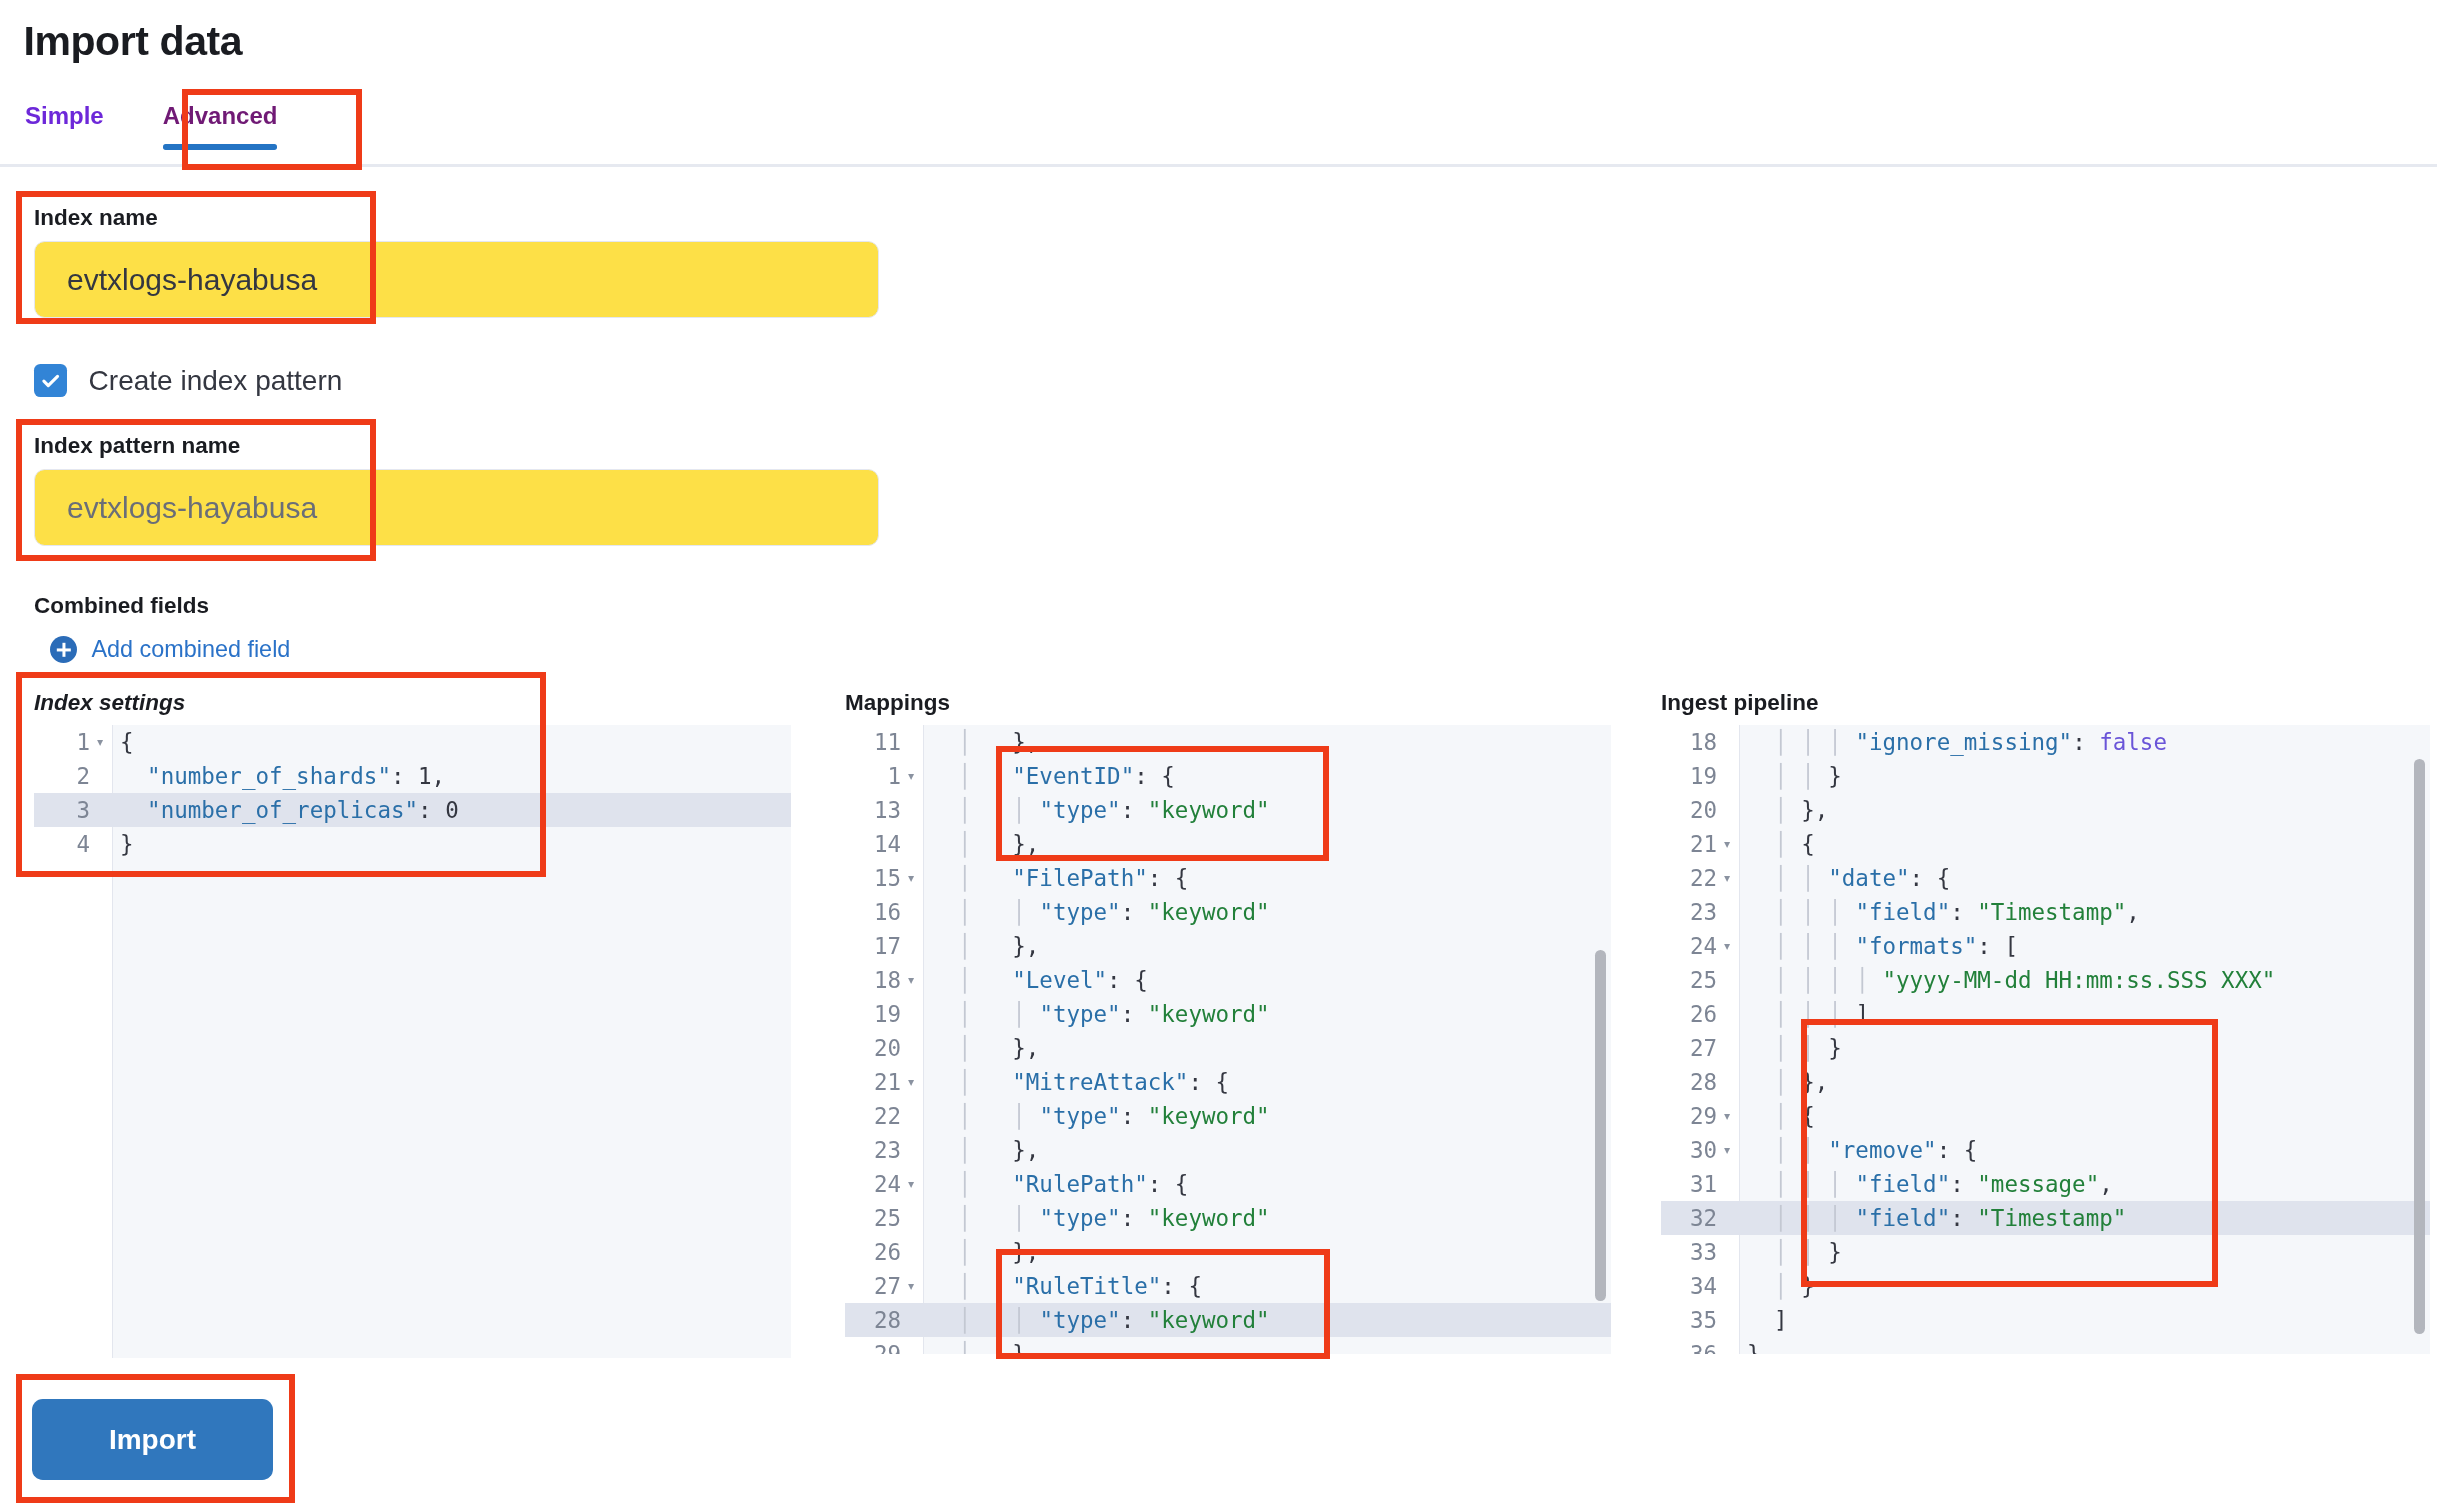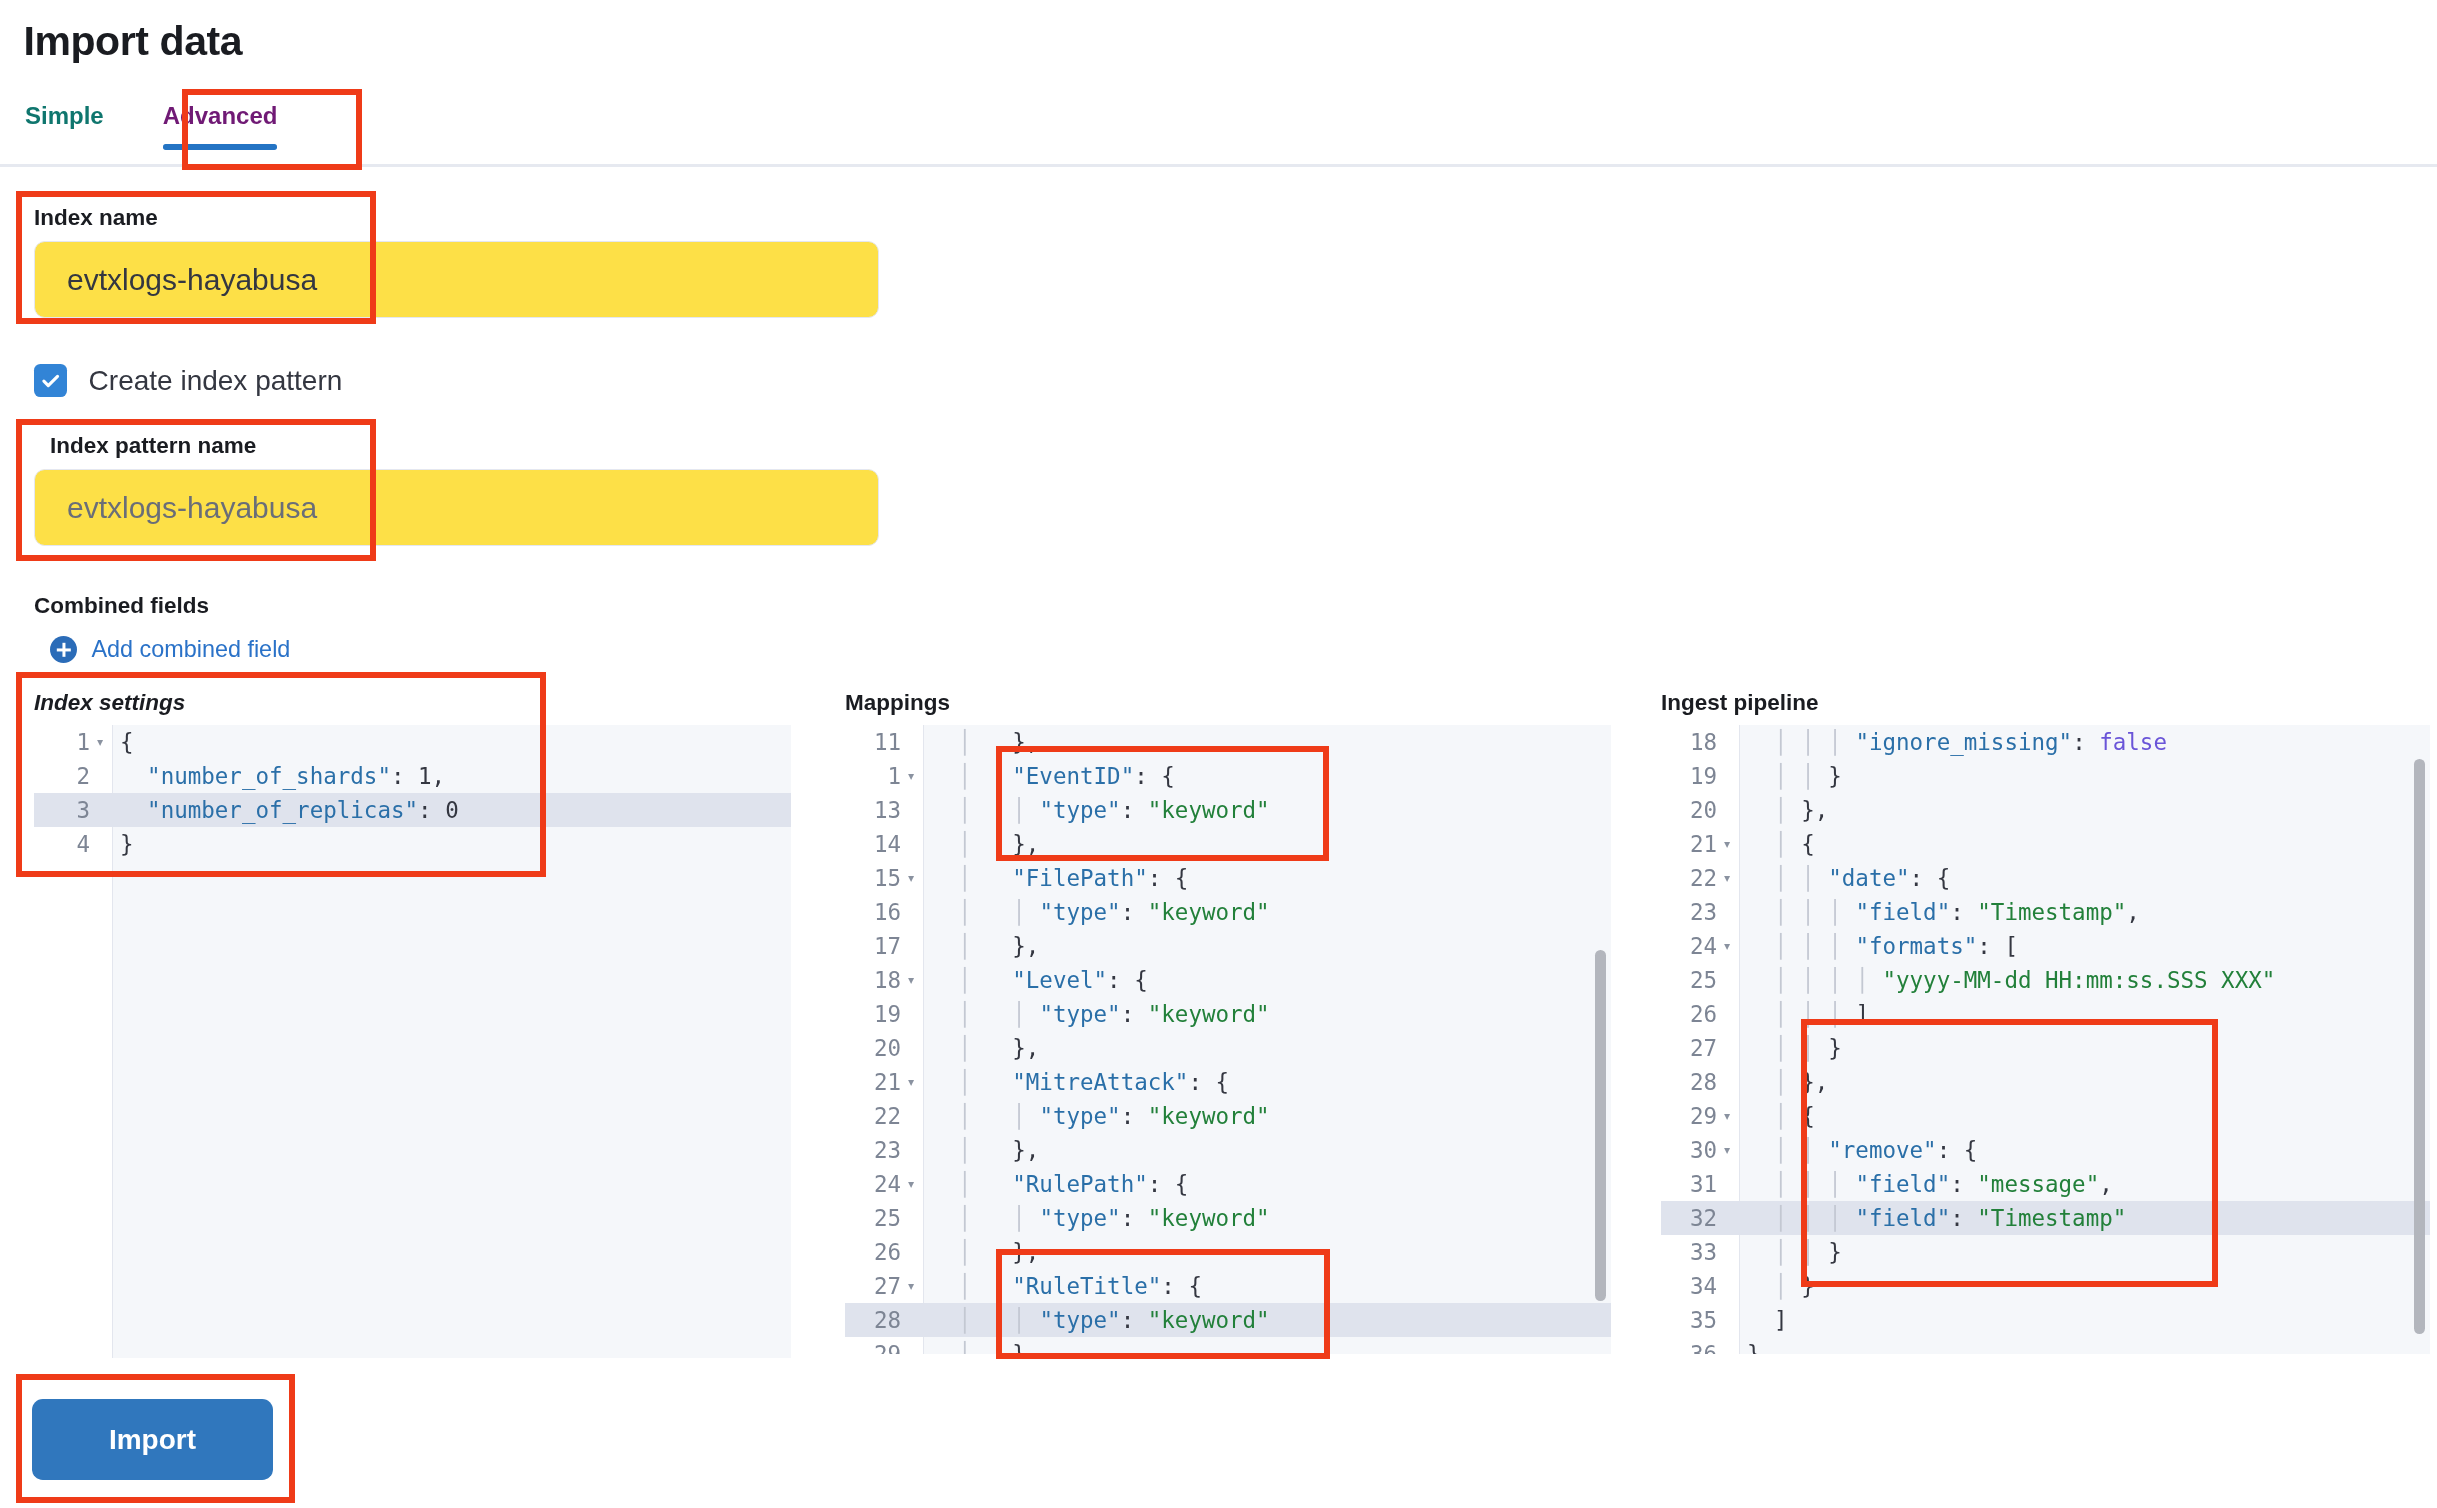--- a/index.html
+++ b/index.html
@@ -15,21 +15,21 @@
   
   .page-title {
     position: absolute; left: 23.4px; top: 18px;
     font-size: 41px; font-weight: 700; color: #1a1c21;
     letter-spacing: -0.4px;
   }
 
   
   .tabs { position: absolute; left: 25px; top: 97px; display: flex; align-items: flex-end; }
   .tab {
-    font-size: 24px; font-weight: 700; color: #0f766e;
+    font-size: 24px; font-weight: 700; color: #6d28d9;
     padding: 5.4px 27px 20px 0px; cursor: pointer; position: relative;
   }
   .tab.second { padding-left: 32px; padding-right: 32px; }
   .tab.active { color: #701a75; }
   .tab.active::after {
     content:""; position:absolute; left: 32px; right: 32px; bottom: 0; height: 6.3px;
     background:#2474c4; border-radius: 2.7px;
   }
   .tab-rule {
     position:absolute; left: 0; right: 0; top: 164px; height: 2.7px; background:#e6e9f0;
@@ -136,21 +136,21 @@
 
   <div class="checkbox-row">
     <span class="checkbox">
       <svg viewBox="0 0 24 24" aria-hidden="true">
           <path d="M5 12.5l4.5 4.5L19 7.5" fill="none" stroke="#ffffff" stroke-width="3.2" stroke-linecap="round" stroke-linejoin="round"></path>
         </svg>
     </span>
     <span class="checkbox-label">Create index pattern</span>
   </div>
 
-  <div class="field-label" style="left:34px; top:433px;margin-left:16px;">Index pattern name</div>
+  <div class="field-label" style="left:34px; top:433px;">Index pattern name</div>
   <div class="text-input muted" style="left:34px; top:469px; width:845px;">evtxlogs-hayabusa</div>
 
   <div class="combined-title">Combined fields</div>
   <div class="add-combined">
     <span class="plus-icon"></span>
     <span class="add-combined-label">Add combined field</span>
   </div>
 
   <div class="editor-label" style="left:34px; top:690px;font-style:italic;">Index settings</div>
   <div class="editor" id="ed-index-settings" style="left:34px; top:725px; width:757px; height:633px;">

